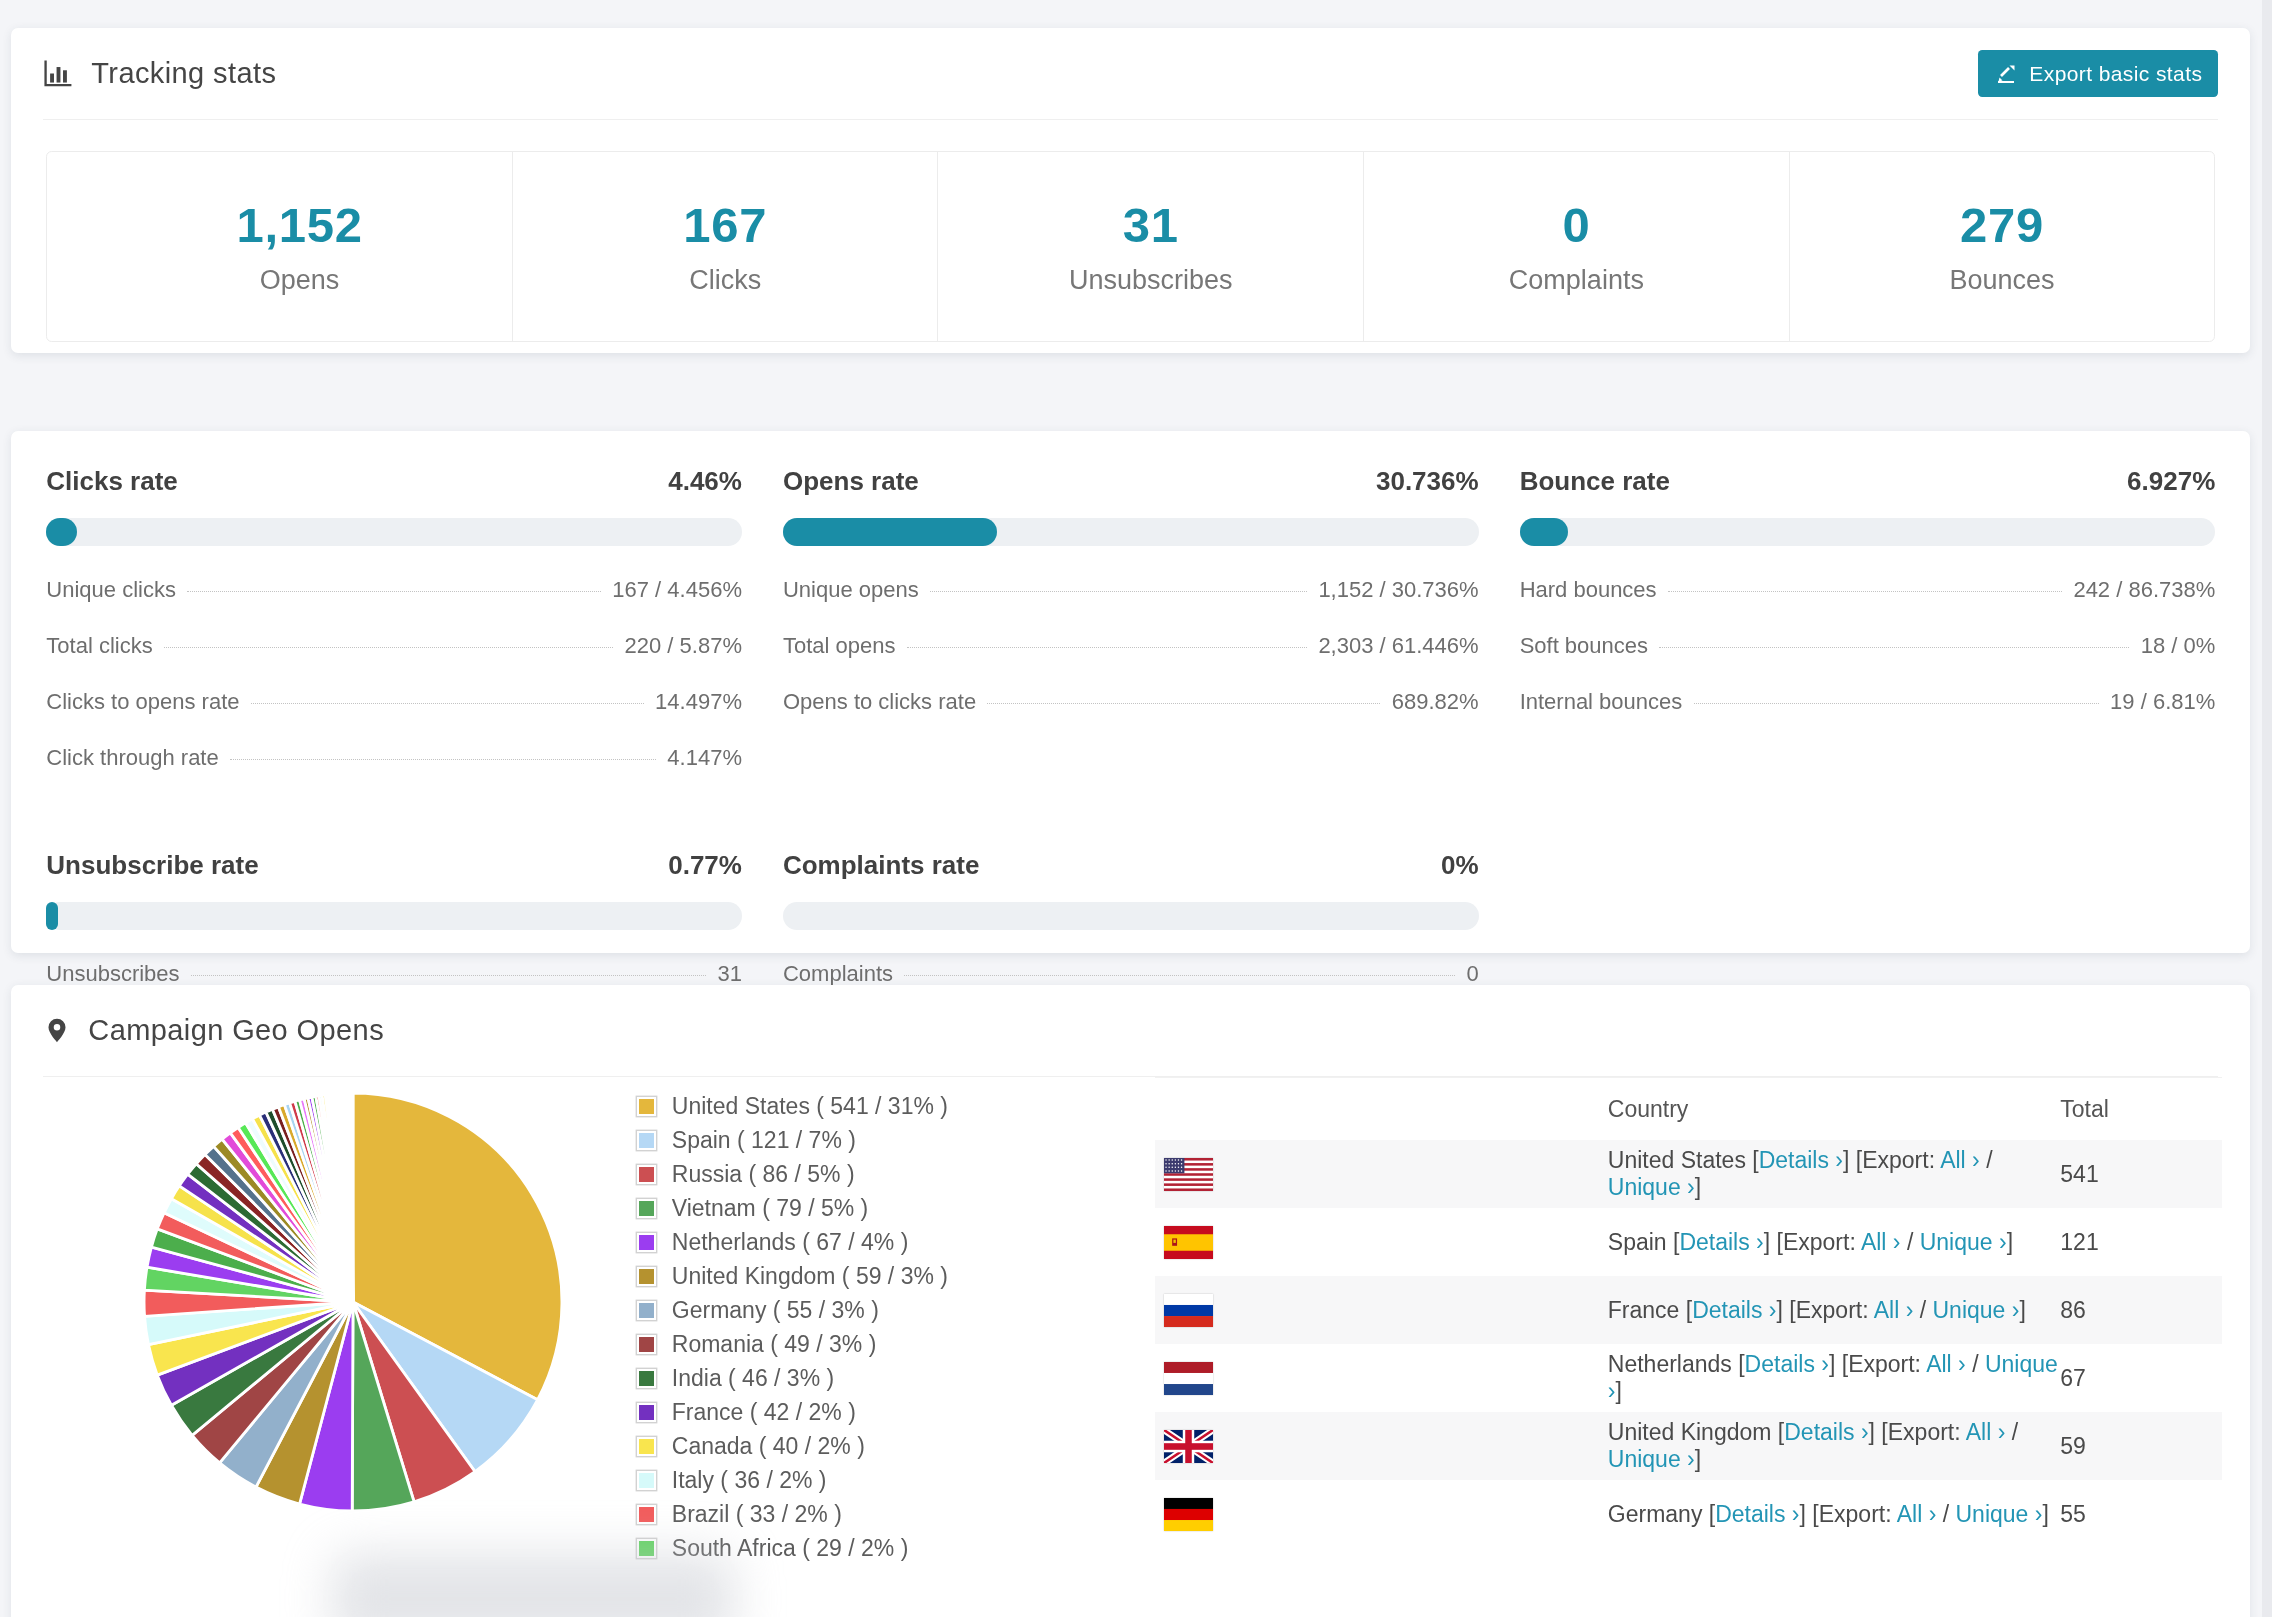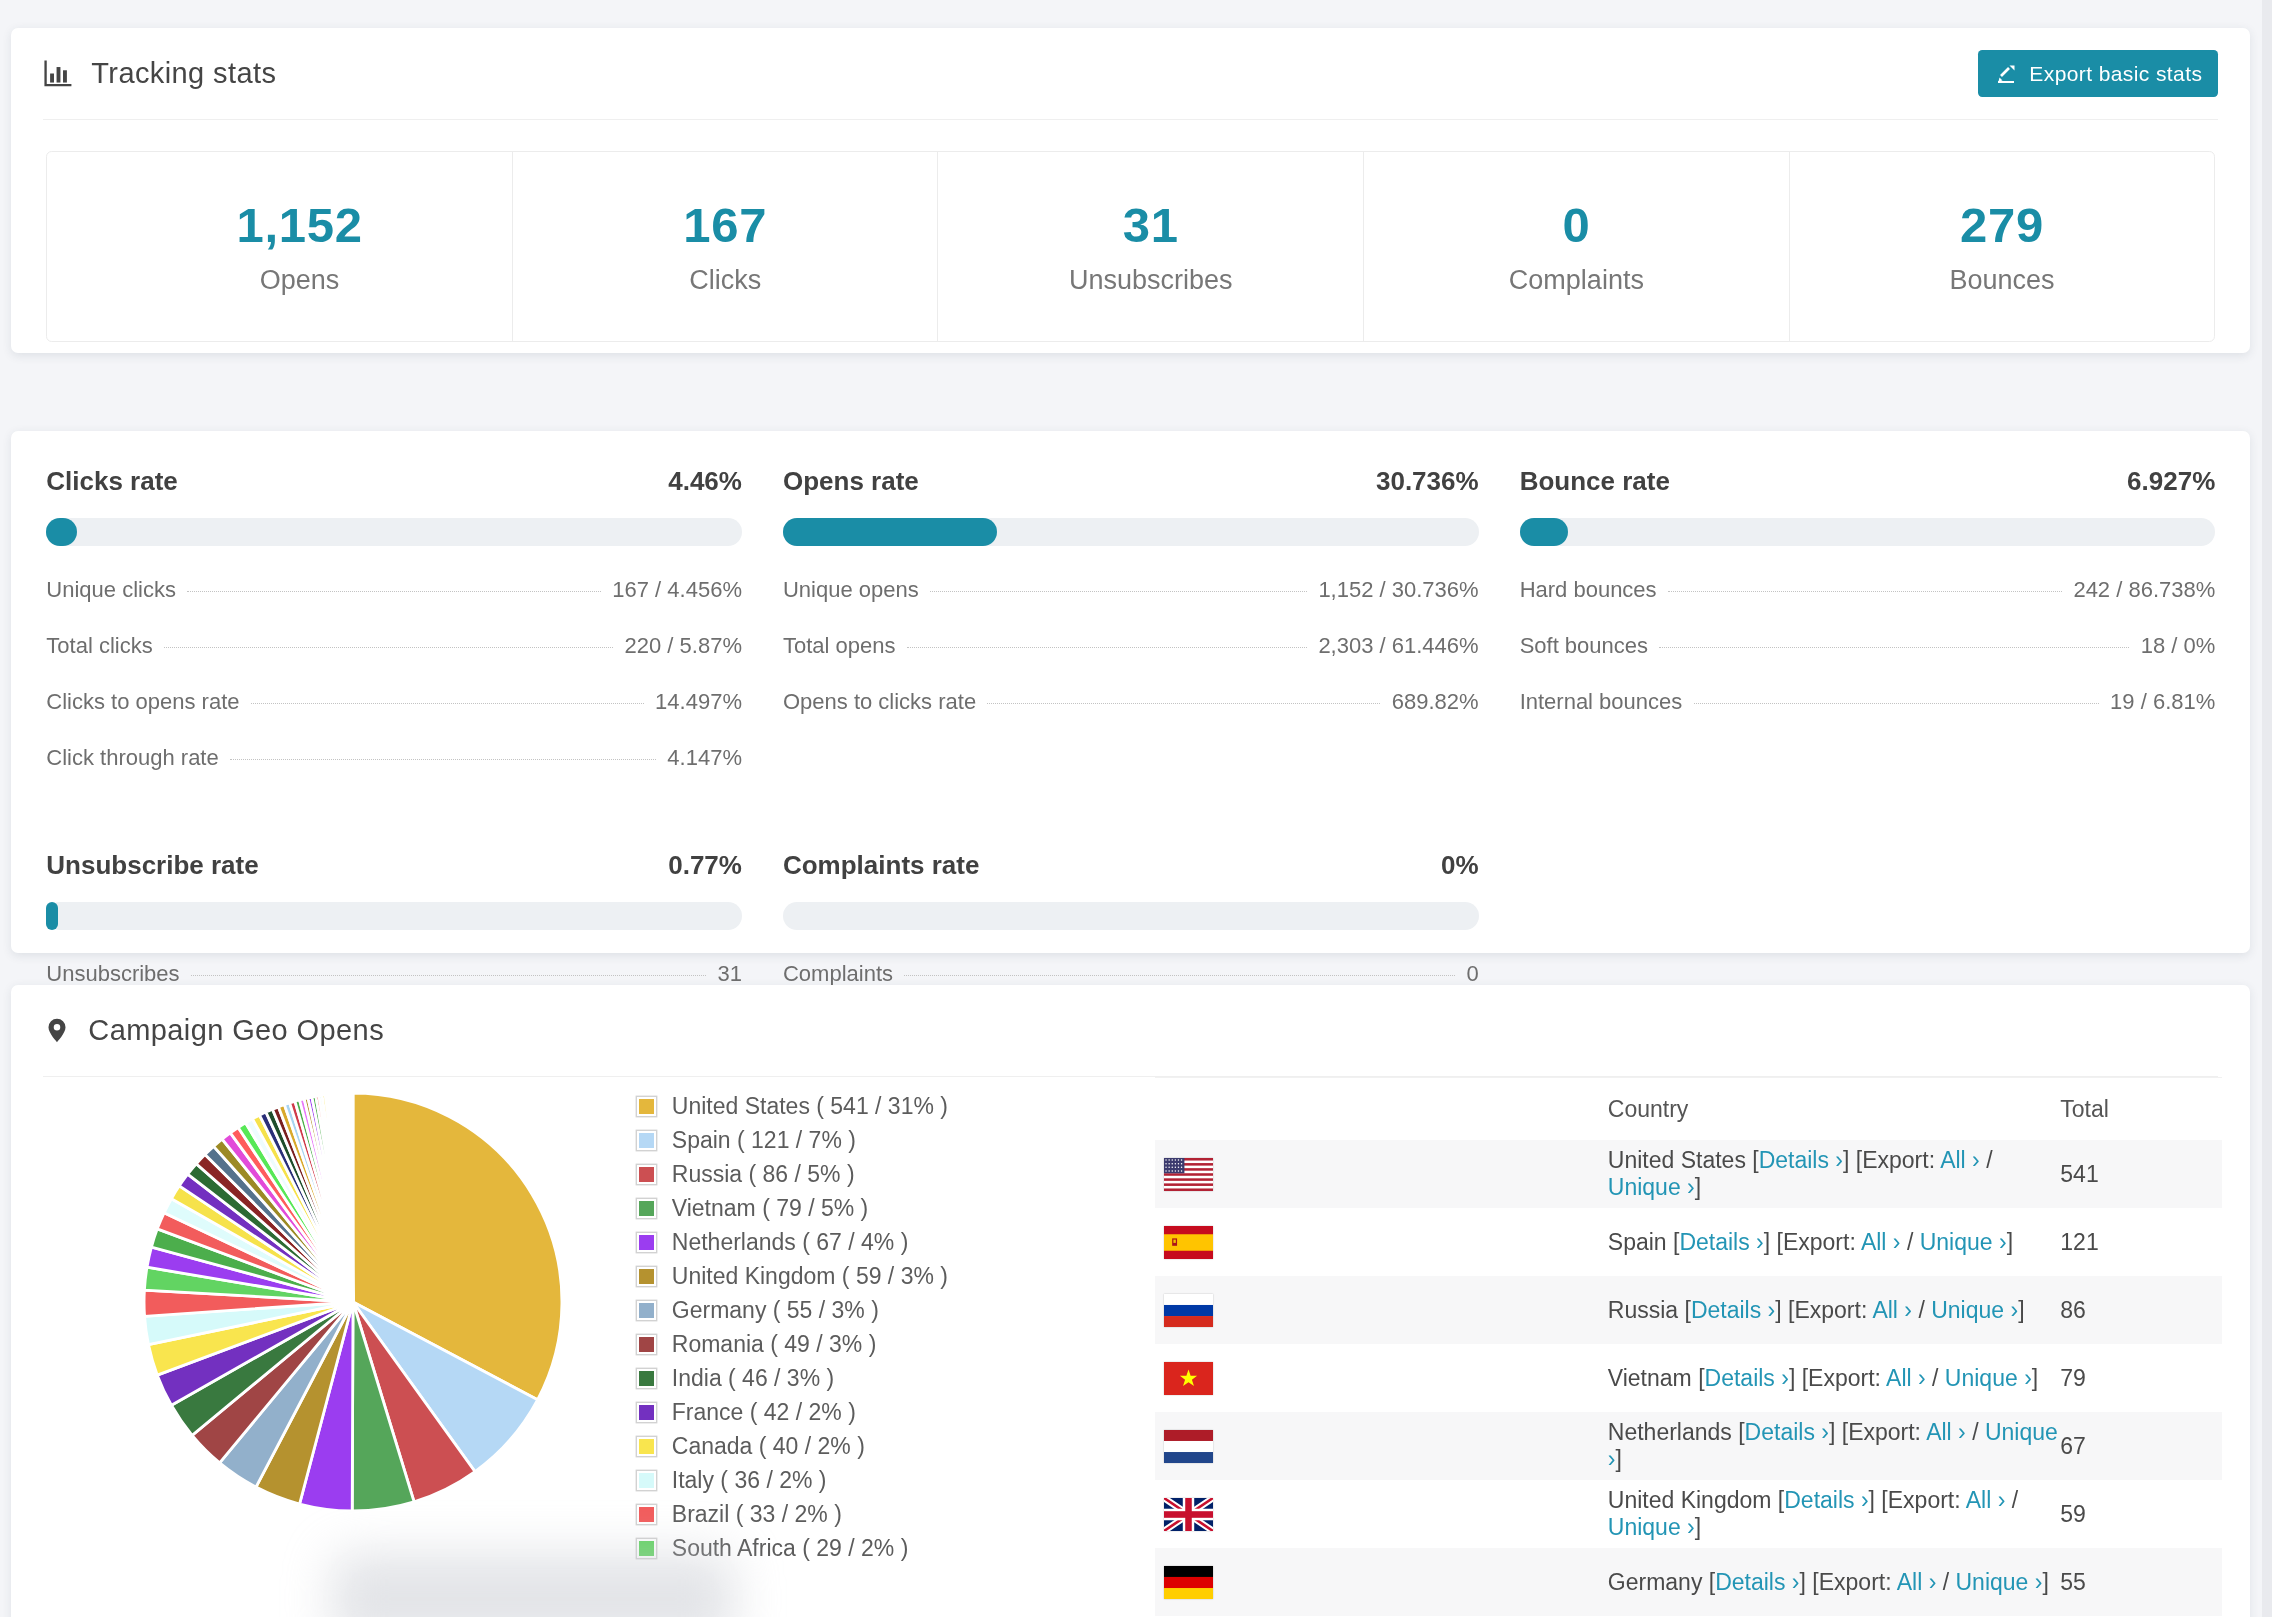--- a/index.html
+++ b/index.html
@@ -461,32 +461,22 @@
               <td class="cell-total">121</td>
             </tr>
             <tr>
               <td class="cell-flag">
                 <svg class="flag" viewBox="0 0 60 40" preserveAspectRatio="none">
                   <rect width="60" height="40" fill="#fff"></rect>
                   <rect y="13.3" width="60" height="13.4" fill="#0039A6"></rect>
                   <rect y="26.7" width="60" height="13.3" fill="#D52B1E"></rect>
                 </svg>
               </td>
-              <td class="cell-country"><span>Russia </span><span class="link-sep">[</span><a class="geo-link">Details ›</a><span class="link-sep">] [Export: </span><a class="geo-link">All ›</a><span class="link-sep"> / </span><a class="geo-link">Unique ›</a><span class="link-sep">]</span></td>
+              <td class="cell-country"><span>France </span><span class="link-sep">[</span><a class="geo-link">Details ›</a><span class="link-sep">] [Export: </span><a class="geo-link">All ›</a><span class="link-sep"> / </span><a class="geo-link">Unique ›</a><span class="link-sep">]</span></td>
               <td class="cell-total">86</td>
-            </tr>
-            <tr>
-              <td class="cell-flag">
-                <svg class="flag" viewBox="0 0 60 40" preserveAspectRatio="none">
-                  <rect width="60" height="40" fill="#DA251D"></rect>
-                  <polygon points="30,9 32.6,16.6 40.5,16.6 34.2,21.4 36.7,29 30,24.4 23.3,29 25.8,21.4 19.5,16.6 27.4,16.6" fill="#FFFF00"></polygon>
-                </svg>
-              </td>
-              <td class="cell-country"><span>Vietnam </span><span class="link-sep">[</span><a class="geo-link">Details ›</a><span class="link-sep">] [Export: </span><a class="geo-link">All ›</a><span class="link-sep"> / </span><a class="geo-link">Unique ›</a><span class="link-sep">]</span></td>
-              <td class="cell-total">79</td>
             </tr>
             <tr>
               <td class="cell-flag">
                 <svg class="flag" viewBox="0 0 60 40" preserveAspectRatio="none">
                   <rect width="60" height="40" fill="#fff"></rect>
                   <rect width="60" height="13.3" fill="#AE1C28"></rect>
                   <rect y="26.7" width="60" height="13.3" fill="#21468B"></rect>
                 </svg>
               </td>
               <td class="cell-country"><span>Netherlands </span><span class="link-sep">[</span><a class="geo-link">Details ›</a><span class="link-sep">] [Export: </span><a class="geo-link">All ›</a><span class="link-sep"> / </span><a class="geo-link">Unique ›</a><span class="link-sep">]</span></td>

